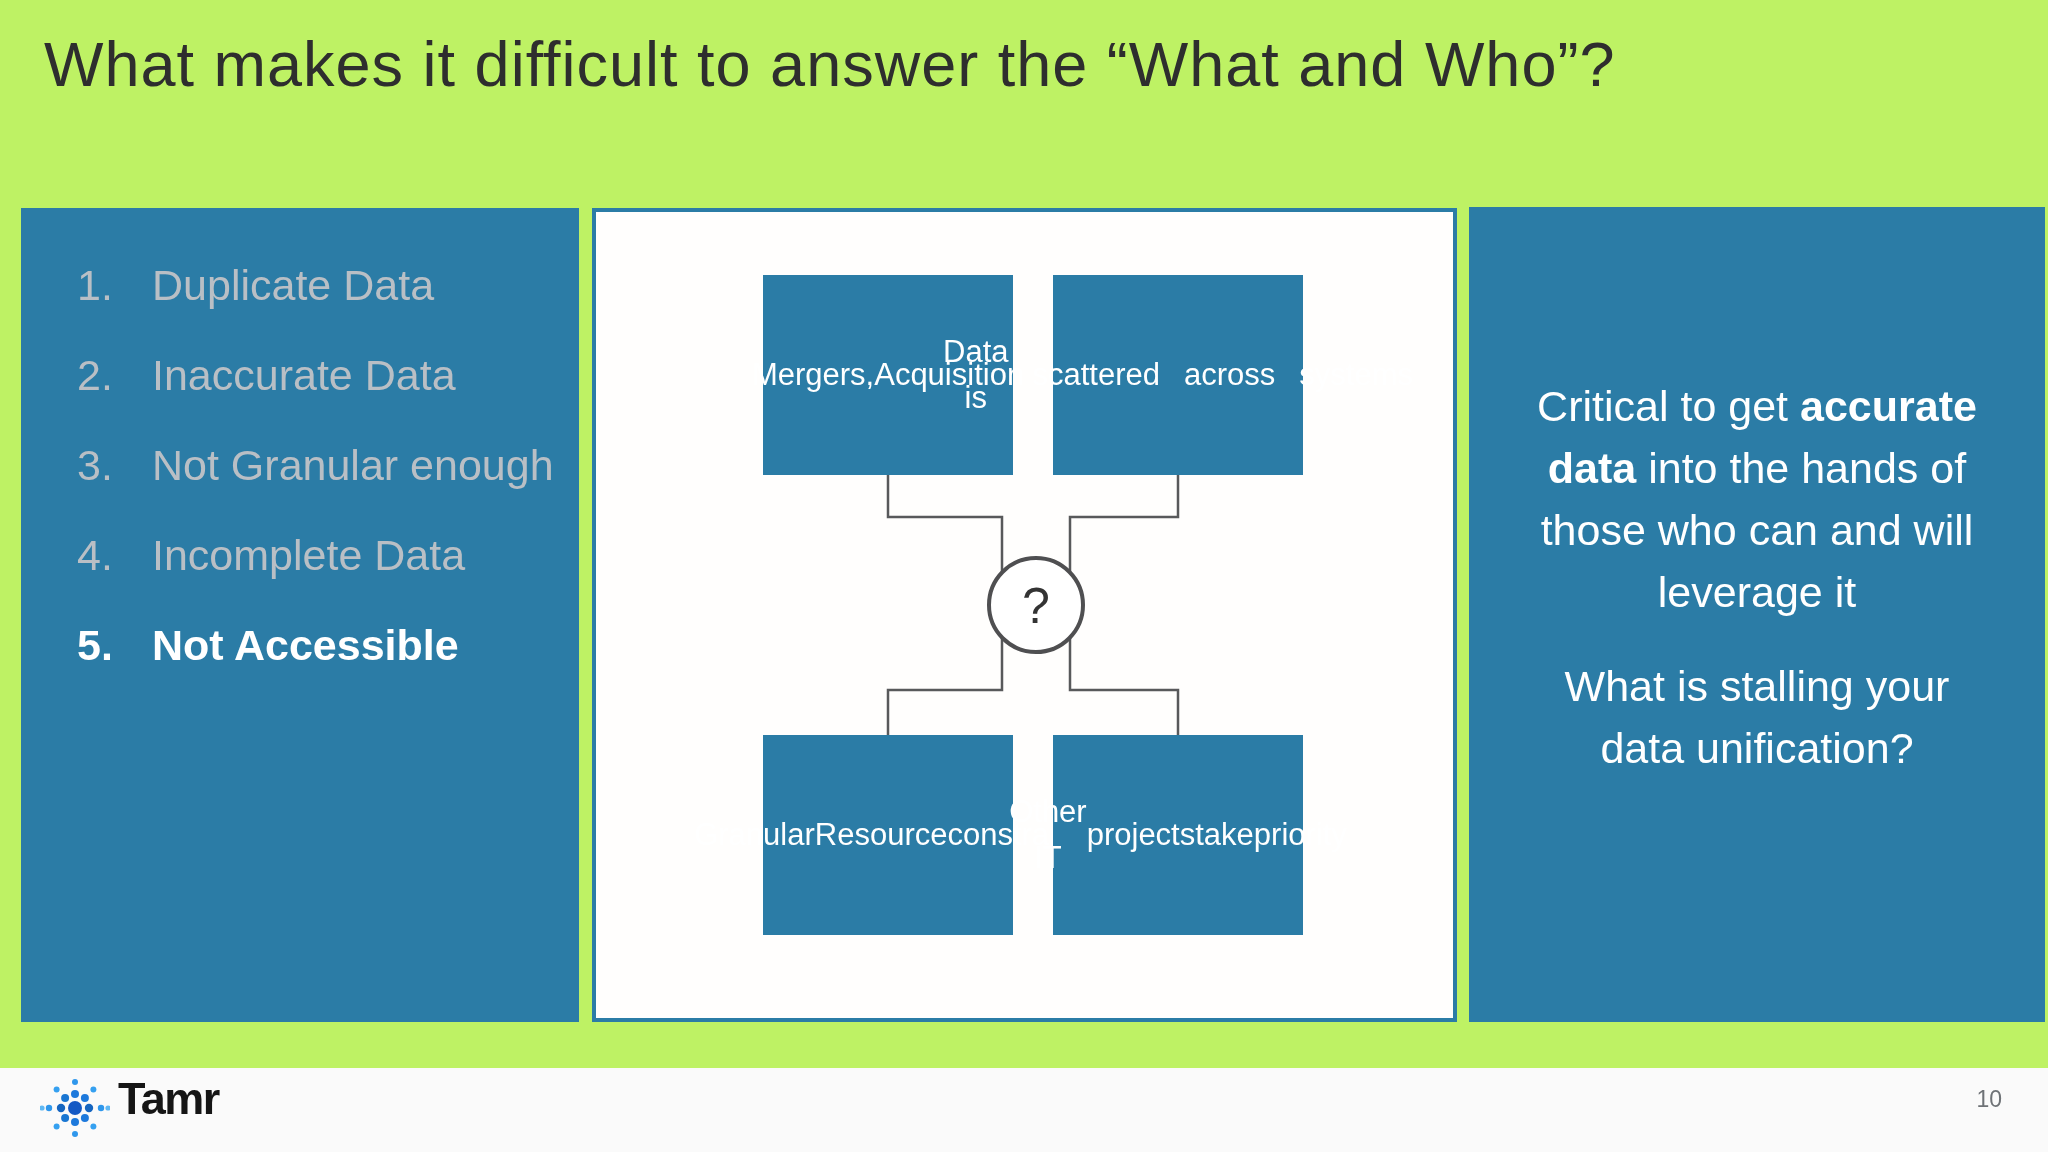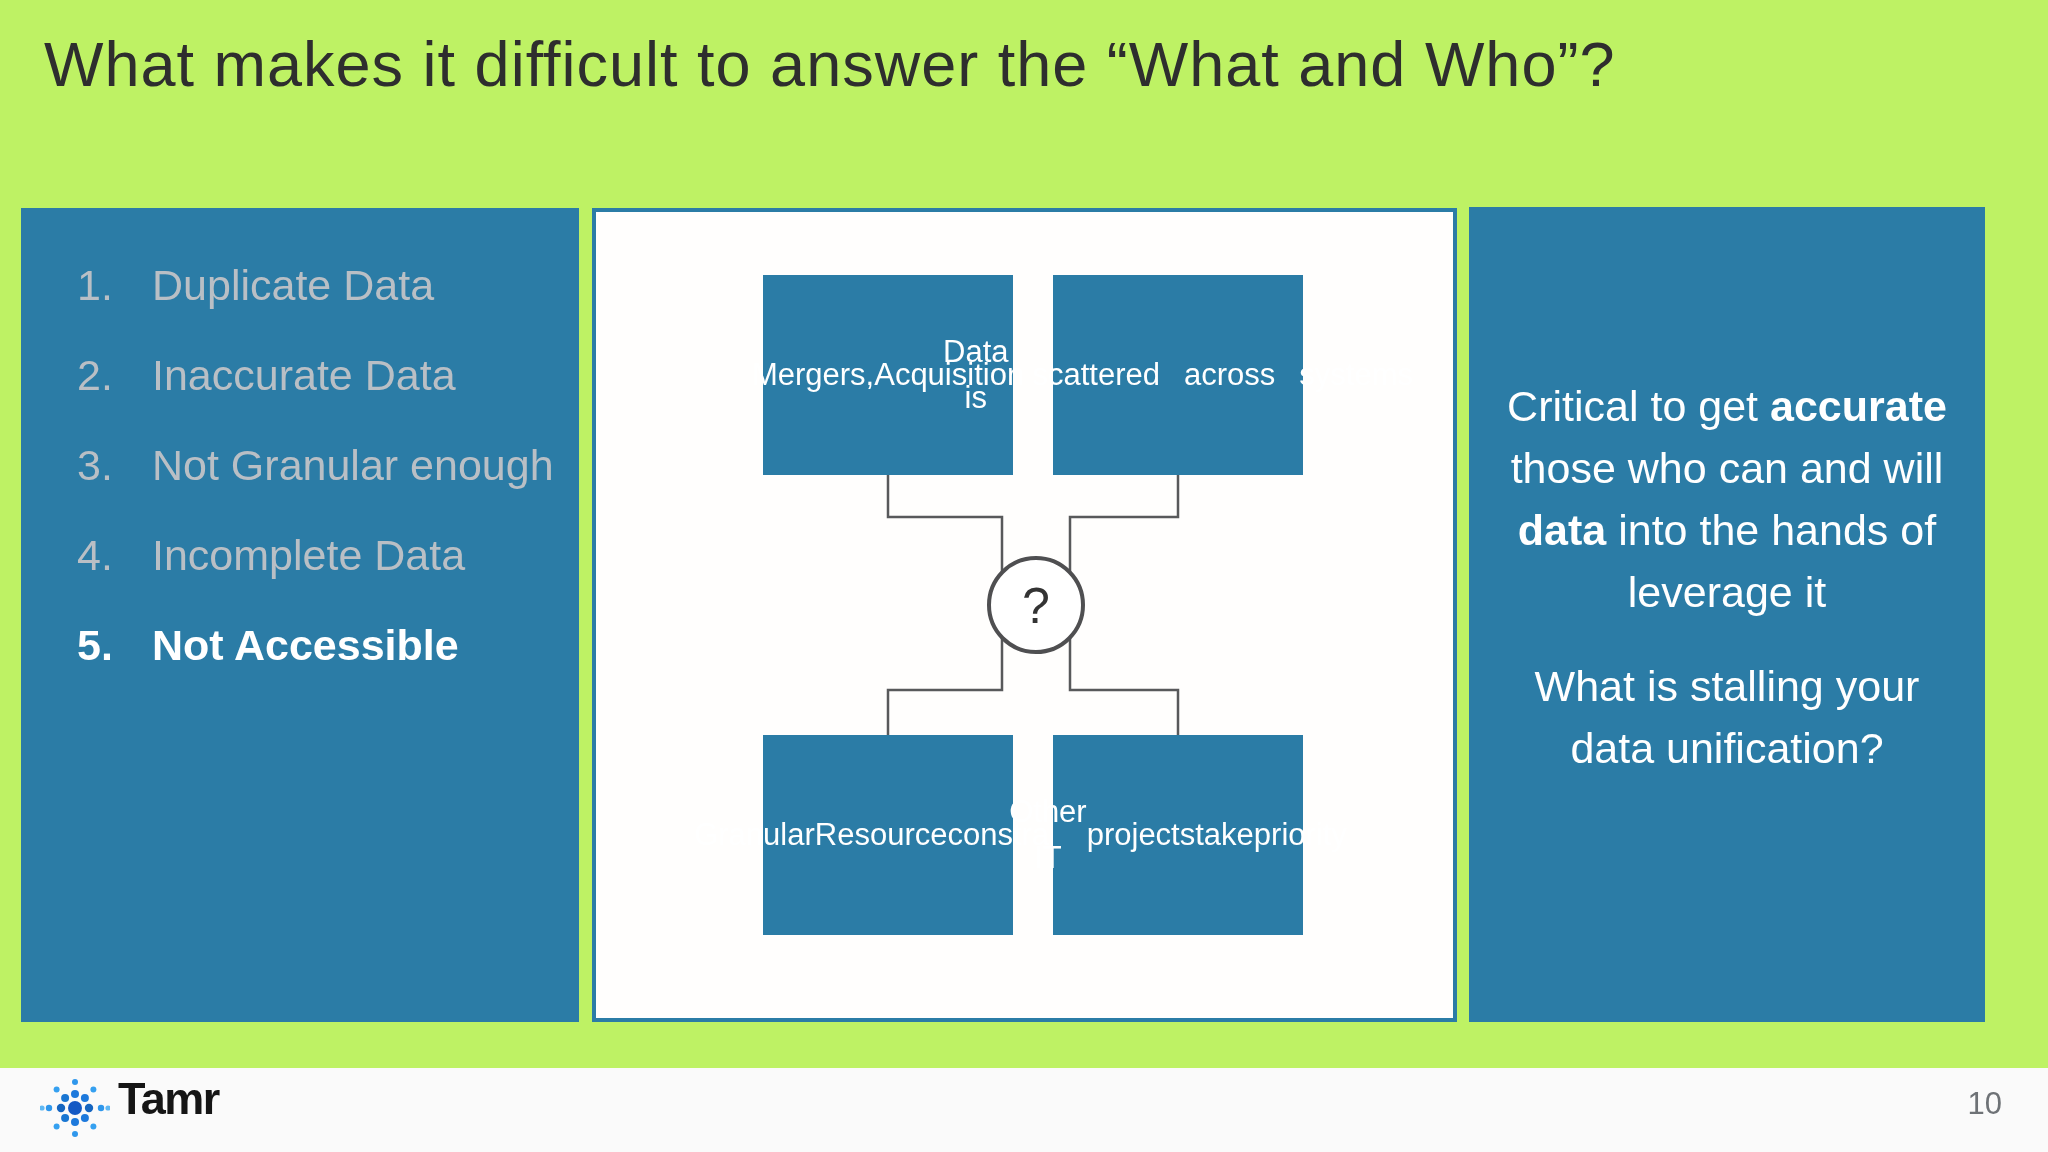--- a/index.html
+++ b/index.html
@@ -42,36 +42,36 @@
     position:absolute;width:250px;height:200px;background:var(--teal);
     display:flex;align-items:center;justify-content:center;text-align:center;
     color:#fff;font-size:31px;line-height:46px;
   }
   .box-a{left:171px;top:67px;}
   .box-b{left:461px;top:67px;gap:24px;}
   .box-c{left:171px;top:527px;}
   .box-d{left:461px;top:527px;}
   
   .panel-right{
-    position:absolute;left:1469px;top:207px;width:516px;height:815px;background:var(--teal);
+    position:absolute;left:1469px;top:207px;width:558px;height:815px;background:var(--teal);padding-left:18px;
   }
   .right-text{
     position:absolute;left:26px;right:26px;top:168px;text-align:center;
     color:#ffffff;font-size:43px;line-height:62px;
   }
   .right-text .para2{margin-top:32px;}
   
   .brand-logo{
     position:absolute;left:40px;top:1073px;height:70px;display:flex;align-items:flex-start;
   }
   .brand-wordmark{
     font-size:45px;font-weight:700;color:#151515;letter-spacing:-1.5px;margin-left:8px;
   }
   .page-number{
-    position:absolute;right:46px;top:1086px;font-size:31px;color:#6e7276;font-weight:300;
+    position:absolute;right:46px;top:1086px;font-size:23px;color:#6e7276;font-weight:300;
   }
   svg text{font-family:"Liberation Sans","DejaVu Sans",sans-serif;}
 </style>
 </head>
 <body>
 
 <div id="slide">
 
   <div class="slide-title">What makes it difficult to answer the “What and Who”?</div>
 
@@ -132,22 +132,22 @@
         <div>take</div>
         <div>priority</div>
       </div>
     <div class="panel-center-border"></div>
   </div>
 
   <div class="panel-right">
     <div class="right-text">
       <div class="para1">
           <div><span>Critical to get </span><span style="font-weight: 700;">accurate</span></div>
+          <div><span style="font-weight: 700;">data</span><span> into the hands of</span></div>
           <div><span>those who can and will</span></div>
-          <div><span style="font-weight: 700;">data</span><span> into the hands of</span></div>
           <div><span>leverage it</span></div>
         </div>
       <div class="para2">
           <div>What is stalling your</div>
           <div>data unification?</div>
         </div>
     </div>
   </div>
 
   <div class="brand-logo">

